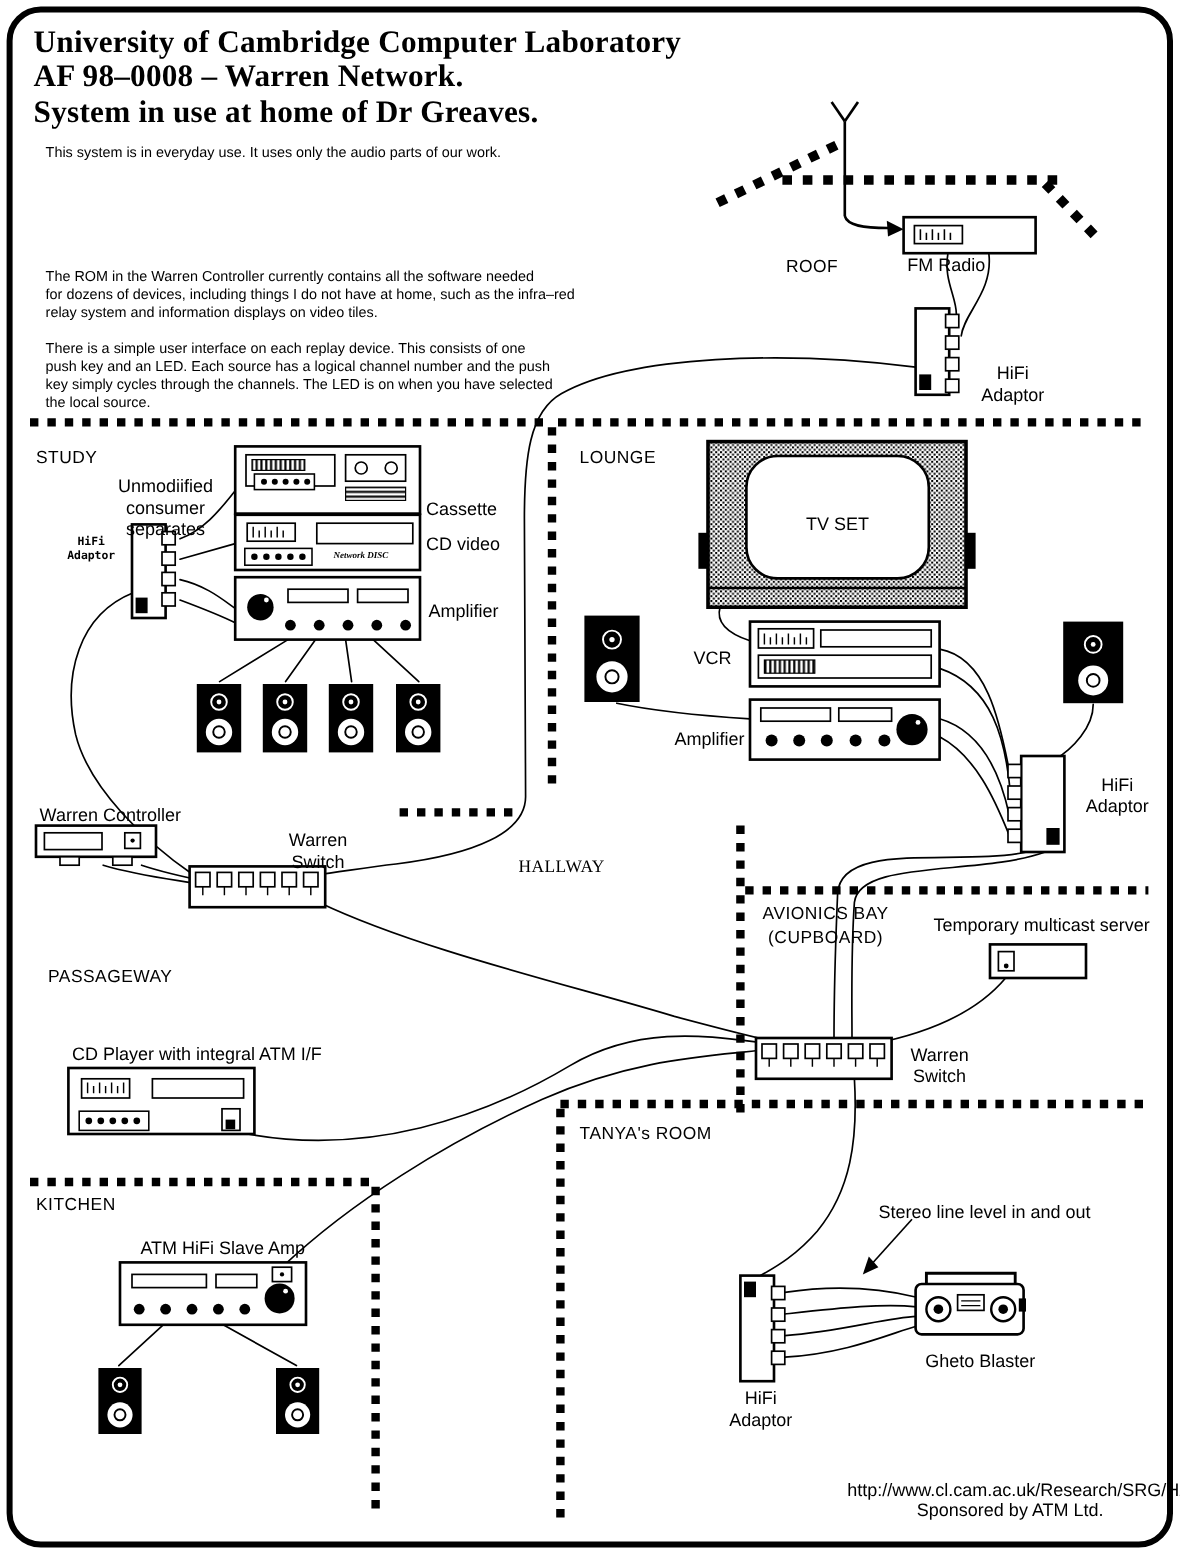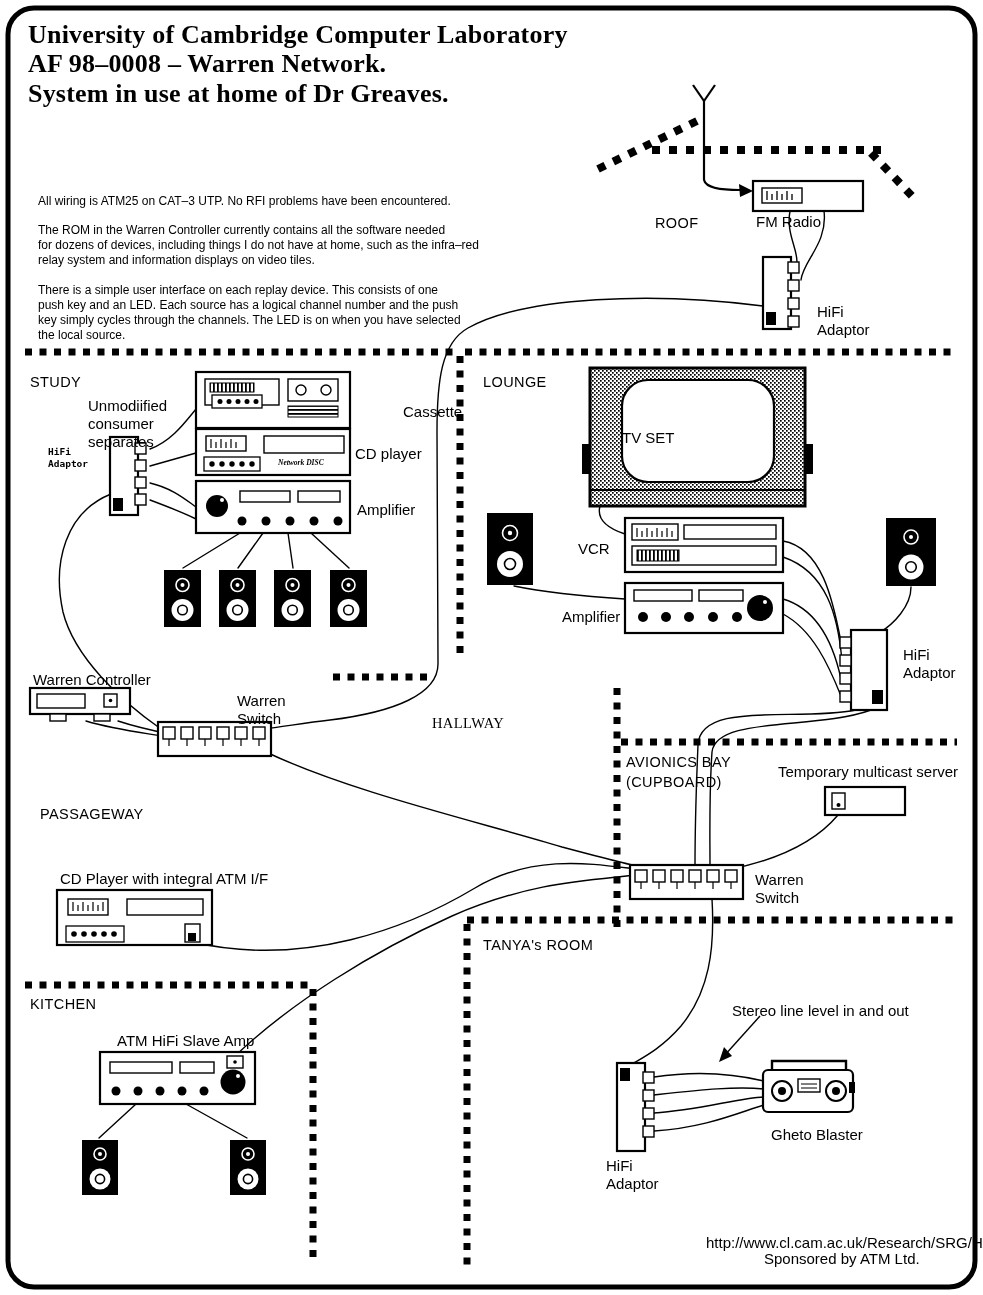--- a/index.html
+++ b/index.html
@@ -10,21 +10,21 @@
   svg.art { position:absolute; left:0; top:0; }
   .txt { position:absolute; z-index:2; }
   .title {
     font-family:"Liberation Serif", serif; font-weight:bold;
     font-size:26px; line-height:1.13; letter-spacing:0.2px; white-space:nowrap;
   }
   .para { font-size:12px; line-height:1.24; white-space:nowrap; }
   .room { font-size:14.5px; letter-spacing:0.4px; white-space:nowrap; }
   .lbl  { font-size:15px; line-height:1.2; white-space:nowrap; }
   .wrap { white-space:normal; }
-  .center { text-align:left; }
+  .center { text-align:center; }
   .mono-sm {
     font-family:"DejaVu Sans Mono", monospace; font-weight:bold;
     font-size:9.5px; line-height:1.25;
   }
   .cdtext {
     font-family:"Liberation Serif", serif; font-style:italic; font-weight:bold;
     font-size:7.5px; white-space:nowrap;
   }
 </style>
 </head>
@@ -374,22 +374,22 @@
     <polygon points="719,1062 732,1056 724,1047" fill="#000" stroke="none"></polygon>
   </g>
 </svg>
 
 <div class="txt title" style="left:28px; top:20px;">
   <div>University of Cambridge Computer Laboratory</div>
   <div>AF 98–0008  – Warren Network.</div>
   <div>System in use at home of Dr Greaves.</div>
 </div>
 
-<div class="txt para" style="left:38px; top:194px;">
-  <div>All wiring is ATM25 on CAT–3 UTP.  No RFI problems have been encountered.</div>
+<div class="txt para" style="left:38px; top:120px;">
+  <div>This system is in everyday use. It uses only the audio parts of our work.</div>
 </div>
 <div class="txt para" style="left:38px; top:223px;">
   <div>The ROM in the Warren Controller currently contains all the software needed</div>
   <div>for dozens of devices, including things I do not have at home, such as the infra–red</div>
   <div>relay system and information displays on video tiles.</div>
 </div>
 <div class="txt para" style="left:38px; top:283px;">
   <div>There is a simple user interface on each replay device.  This consists of one</div>
   <div>push key and an LED.  Each source has a logical channel number and the push</div>
   <div>key simply cycles through the channels.  The LED is on when you have selected</div>
@@ -403,22 +403,22 @@
 <div class="txt room center" style="left:626px; top:754px; width:124px;">AVIONICS BAY</div>
 <div class="txt room center" style="left:626px; top:774px; width:124px;">(CUPBOARD)</div>
 <div class="txt room" style="left:40px; top:806px;">PASSAGEWAY</div>
 <div class="txt room" style="left:483px; top:937px;">TANYA's ROOM</div>
 <div class="txt room" style="left:30px; top:996px;">KITCHEN</div>
 
 <div class="txt lbl" style="left:756px; top:213px;">FM Radio</div>
 <div class="txt lbl wrap center" style="left:817px; top:303px; width:54px;">HiFi Adaptor</div>
 <div class="txt lbl wrap center" style="left:88px; top:397px; width:100px;">Unmodiified consumer separates</div>
 <div class="txt mono-sm wrap center" style="left:48px; top:446px; width:56px;">HiFi Adaptor</div>
-<div class="txt lbl" style="left:355px; top:403px;margin-left:48px;">Cassette</div>
-<div class="txt lbl" style="left:355px; top:445px;">CD player</div>
+<div class="txt lbl" style="left:355px; top:416px;">Cassette</div>
+<div class="txt lbl" style="left:355px; top:445px;">CD video</div>
 <div class="txt lbl" style="left:357px; top:501px;">Amplifier</div>
 <div class="txt cdtext" style="left:278px; top:458px;">Network DISC</div>
 <div class="txt lbl" style="left:33px; top:671px;">Warren Controller</div>
 <div class="txt lbl wrap center" style="left:237px; top:692px; width:56px;">Warren Switch</div>
 <div class="txt lbl center" style="left:622px; top:429px; width:152px;">TV SET</div>
 <div class="txt lbl" style="left:578px; top:540px;">VCR</div>
 <div class="txt lbl" style="left:562px; top:608px;">Amplifier</div>
 <div class="txt lbl wrap center" style="left:903px; top:646px; width:56px;">HiFi Adaptor</div>
 <div class="txt lbl" style="left:778px; top:763px;">Temporary multicast server</div>
 <div class="txt lbl wrap center" style="left:755px; top:871px; width:56px;">Warren Switch</div>

